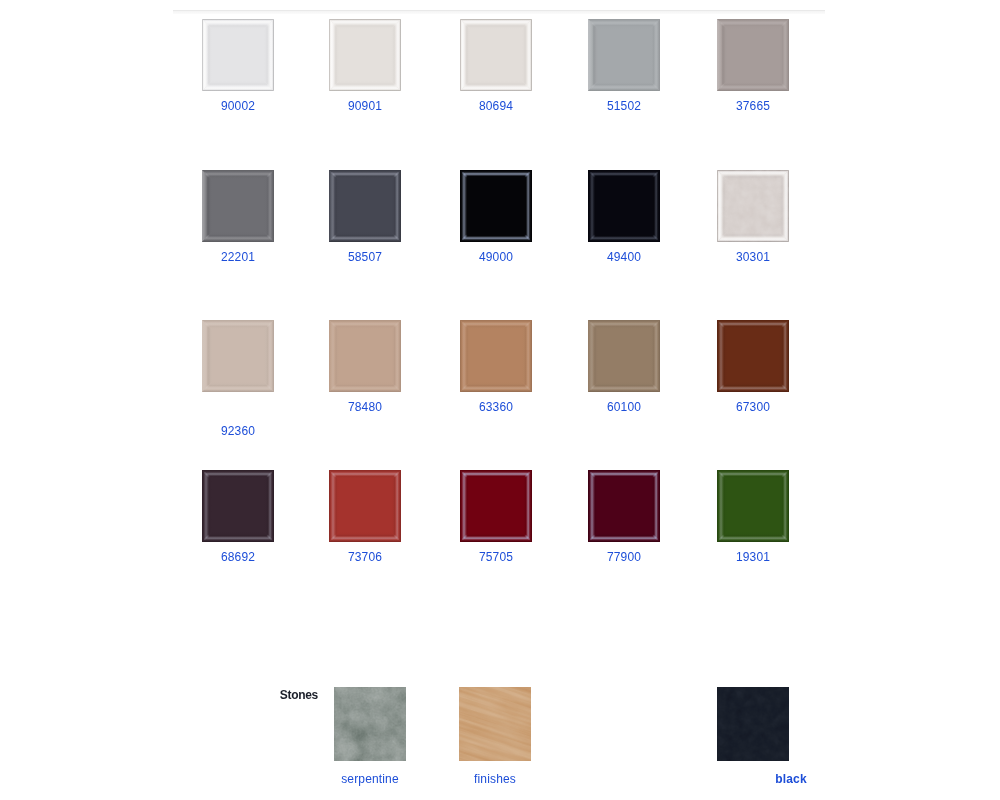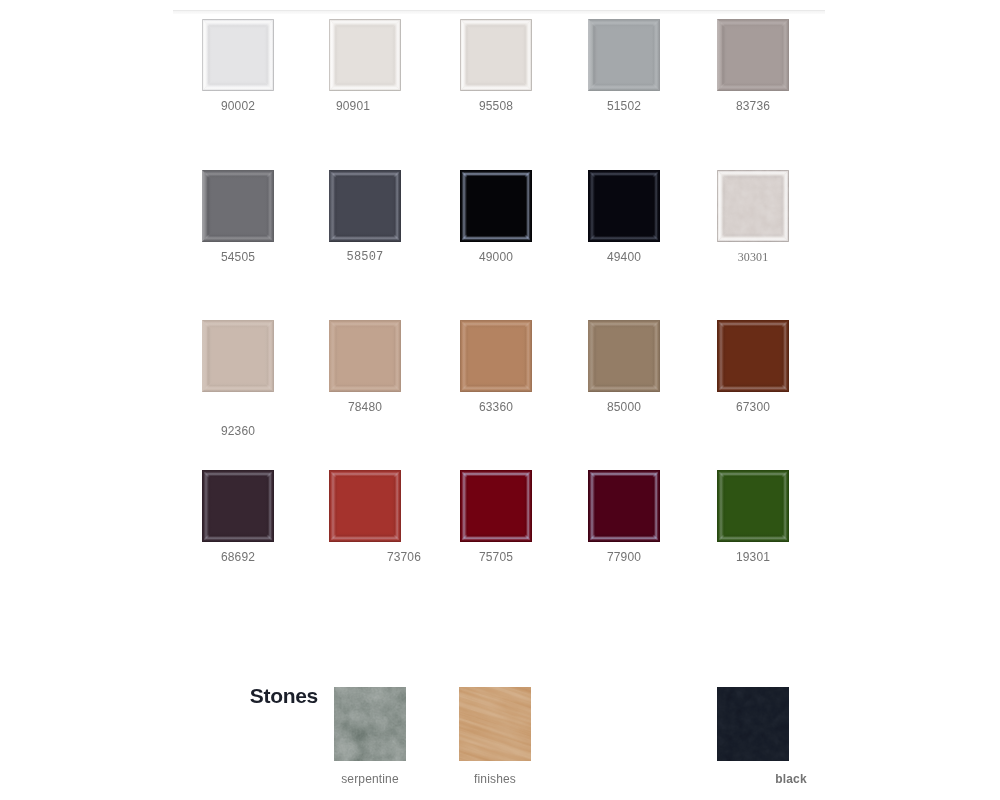--- a/index.html
+++ b/index.html
@@ -5,23 +5,23 @@
 <style>
 html,body{margin:0;padding:0;background:#fff;}
 body{width:1000px;height:800px;overflow:hidden;
      font-family:"Liberation Sans",sans-serif;}
 #page{position:relative;width:1000px;height:800px;background:#fff;}
 .divider{position:absolute;left:173px;top:10px;width:652px;height:4px;
          background:linear-gradient(to bottom,#e9e9e9 0,#e9e9e9 1px,
                     #f4f4f4 1px,#fbfbfb 100%);}
 .tile{position:absolute;width:72px;height:72px;}
 .tile svg{display:block;width:72px;height:72px;}
-.label{position:absolute;text-align:center;font-size:12px;color:#737373;
+.label{position:absolute;text-align:center;font-size:12px;color:#1d4ed8;
        letter-spacing:0.15px;white-space:nowrap;}
-.sec-head{position:absolute;font-weight:bold;font-size:21px;color:#1b1f2a;
+.sec-head{position:absolute;font-weight:bold;font-size:12px;color:#1b1f2a;
           letter-spacing:-0.3px;line-height:21px;}
 .stone{position:absolute;width:72px;height:74px;}
 .stone svg{display:block;width:72px;height:74px;}
 </style>
 </head>
 <body>
 
 <div id="page">
 <div class="divider"></div>
 <div class="tile" style="left:202px;top:19px;">
@@ -150,21 +150,21 @@
           <polygon points="0,0 10,10 10,62 0,72" fill="url(#gL2)"></polygon>
           <polygon points="0,72 10,62 62,62 72,72" fill="url(#gB2)"></polygon>
           <polygon points="72,0 72,72 62,62 62,10" fill="url(#gR2)"></polygon>
           <ellipse cx="4.60" cy="4.60" rx="4.2" ry="1.5" fill="url(#sp2)" transform="rotate(45 4.60 4.60)"></ellipse>
           <ellipse cx="67.40" cy="4.60" rx="4.2" ry="1.5" fill="url(#sp2)" transform="rotate(-45 67.40 4.60)"></ellipse>
           <ellipse cx="4.60" cy="67.40" rx="4.2" ry="1.5" fill="url(#sp2)" transform="rotate(-45 4.60 67.40)"></ellipse>
           <ellipse cx="67.40" cy="67.40" rx="4.2" ry="1.5" fill="url(#sp2)" transform="rotate(45 67.40 67.40)"></ellipse>
         </g>
       </svg>
     </div>
-<div class="label" style="left:297px;top:99px;width:112px;">90901</div>
+<div class="label" style="left:309px;top:99px;width:112px;">90901</div>
 <div class="tile" style="left:460px;top:19px;">
       <svg viewBox="0 0 72 72" xmlns="http://www.w3.org/2000/svg">
         <defs>
           <linearGradient id="gT3" x1="0" y1="0" x2="0" y2="1">
             <stop offset="0" stop-color="#b5b1ae"></stop>
             <stop offset="0.06" stop-color="#c3bfbb"></stop>
             <stop offset="0.16" stop-color="#eeebe9"></stop>
             <stop offset="0.28" stop-color="#f9f7f7"></stop>
             <stop offset="0.4" stop-color="#f4f2f0"></stop>
             <stop offset="0.54" stop-color="#e7e3e0"></stop>
@@ -217,21 +217,21 @@
           <polygon points="0,0 10,10 10,62 0,72" fill="url(#gL3)"></polygon>
           <polygon points="0,72 10,62 62,62 72,72" fill="url(#gB3)"></polygon>
           <polygon points="72,0 72,72 62,62 62,10" fill="url(#gR3)"></polygon>
           <ellipse cx="4.60" cy="4.60" rx="4.2" ry="1.5" fill="url(#sp3)" transform="rotate(45 4.60 4.60)"></ellipse>
           <ellipse cx="67.40" cy="4.60" rx="4.2" ry="1.5" fill="url(#sp3)" transform="rotate(-45 67.40 4.60)"></ellipse>
           <ellipse cx="4.60" cy="67.40" rx="4.2" ry="1.5" fill="url(#sp3)" transform="rotate(-45 4.60 67.40)"></ellipse>
           <ellipse cx="67.40" cy="67.40" rx="4.2" ry="1.5" fill="url(#sp3)" transform="rotate(45 67.40 67.40)"></ellipse>
         </g>
       </svg>
     </div>
-<div class="label" style="left:440px;top:99px;width:112px;">95508</div>
+<div class="label" style="left:440px;top:99px;width:112px;">80694</div>
 <div class="tile" style="left:588px;top:19px;">
       <svg viewBox="0 0 72 72" xmlns="http://www.w3.org/2000/svg">
         <defs>
           <linearGradient id="gT4" x1="0" y1="0" x2="0" y2="1">
             <stop offset="0" stop-color="#9a9ea1"></stop>
             <stop offset="0.1" stop-color="#9a9ea1"></stop>
             <stop offset="0.22" stop-color="#a6aaad"></stop>
             <stop offset="0.33" stop-color="#afb3b5"></stop>
             <stop offset="0.44" stop-color="#afb3b6"></stop>
             <stop offset="0.54" stop-color="#a8acaf"></stop>
@@ -351,21 +351,21 @@
           <polygon points="0,0 10,10 10,62 0,72" fill="url(#gL5)"></polygon>
           <polygon points="0,72 10,62 62,62 72,72" fill="url(#gB5)"></polygon>
           <polygon points="72,0 72,72 62,62 62,10" fill="url(#gR5)"></polygon>
           <ellipse cx="4.60" cy="4.60" rx="4.2" ry="1.5" fill="url(#sp5)" transform="rotate(45 4.60 4.60)"></ellipse>
           <ellipse cx="67.40" cy="4.60" rx="4.2" ry="1.5" fill="url(#sp5)" transform="rotate(-45 67.40 4.60)"></ellipse>
           <ellipse cx="4.60" cy="67.40" rx="4.2" ry="1.5" fill="url(#sp5)" transform="rotate(-45 4.60 67.40)"></ellipse>
           <ellipse cx="67.40" cy="67.40" rx="4.2" ry="1.5" fill="url(#sp5)" transform="rotate(45 67.40 67.40)"></ellipse>
         </g>
       </svg>
     </div>
-<div class="label" style="left:697px;top:99px;width:112px;">83736</div>
+<div class="label" style="left:697px;top:99px;width:112px;">37665</div>
 <div class="tile" style="left:202px;top:170px;">
       <svg viewBox="0 0 72 72" xmlns="http://www.w3.org/2000/svg">
         <defs>
           <linearGradient id="gT6" x1="0" y1="0" x2="0" y2="1">
             <stop offset="0" stop-color="#656569"></stop>
             <stop offset="0.1" stop-color="#656569"></stop>
             <stop offset="0.22" stop-color="#727277"></stop>
             <stop offset="0.33" stop-color="#86868a"></stop>
             <stop offset="0.44" stop-color="#87878b"></stop>
             <stop offset="0.54" stop-color="#77777c"></stop>
@@ -418,21 +418,21 @@
           <polygon points="0,0 10,10 10,62 0,72" fill="url(#gL6)"></polygon>
           <polygon points="0,72 10,62 62,62 72,72" fill="url(#gB6)"></polygon>
           <polygon points="72,0 72,72 62,62 62,10" fill="url(#gR6)"></polygon>
           <ellipse cx="4.60" cy="4.60" rx="4.2" ry="1.5" fill="url(#sp6)" transform="rotate(45 4.60 4.60)"></ellipse>
           <ellipse cx="67.40" cy="4.60" rx="4.2" ry="1.5" fill="url(#sp6)" transform="rotate(-45 67.40 4.60)"></ellipse>
           <ellipse cx="4.60" cy="67.40" rx="4.2" ry="1.5" fill="url(#sp6)" transform="rotate(-45 4.60 67.40)"></ellipse>
           <ellipse cx="67.40" cy="67.40" rx="4.2" ry="1.5" fill="url(#sp6)" transform="rotate(45 67.40 67.40)"></ellipse>
         </g>
       </svg>
     </div>
-<div class="label" style="left:182px;top:250px;width:112px;">54505</div>
+<div class="label" style="left:182px;top:250px;width:112px;">22201</div>
 <div class="tile" style="left:329px;top:170px;">
       <svg viewBox="0 0 72 72" xmlns="http://www.w3.org/2000/svg">
         <defs>
           <linearGradient id="gT7" x1="0" y1="0" x2="0" y2="1">
             <stop offset="0" stop-color="#3d3f49"></stop>
             <stop offset="0.1" stop-color="#3d3f49"></stop>
             <stop offset="0.22" stop-color="#4d4f5a"></stop>
             <stop offset="0.33" stop-color="#737582"></stop>
             <stop offset="0.44" stop-color="#747783"></stop>
             <stop offset="0.54" stop-color="#575964"></stop>
@@ -485,21 +485,21 @@
           <polygon points="0,0 10,10 10,62 0,72" fill="url(#gL7)"></polygon>
           <polygon points="0,72 10,62 62,62 72,72" fill="url(#gB7)"></polygon>
           <polygon points="72,0 72,72 62,62 62,10" fill="url(#gR7)"></polygon>
           <ellipse cx="4.60" cy="4.60" rx="4.2" ry="1.5" fill="url(#sp7)" transform="rotate(45 4.60 4.60)"></ellipse>
           <ellipse cx="67.40" cy="4.60" rx="4.2" ry="1.5" fill="url(#sp7)" transform="rotate(-45 67.40 4.60)"></ellipse>
           <ellipse cx="4.60" cy="67.40" rx="4.2" ry="1.5" fill="url(#sp7)" transform="rotate(-45 4.60 67.40)"></ellipse>
           <ellipse cx="67.40" cy="67.40" rx="4.2" ry="1.5" fill="url(#sp7)" transform="rotate(45 67.40 67.40)"></ellipse>
         </g>
       </svg>
     </div>
-<div class="label" style="left:309px;top:250px;width:112px;font-family:Liberation Mono, monospace;">58507</div>
+<div class="label" style="left:309px;top:250px;width:112px;">58507</div>
 <div class="tile" style="left:460px;top:170px;">
       <svg viewBox="0 0 72 72" xmlns="http://www.w3.org/2000/svg">
         <defs>
           <linearGradient id="gT8" x1="0" y1="0" x2="0" y2="1">
             <stop offset="0" stop-color="#040407"></stop>
             <stop offset="0.1" stop-color="#040407"></stop>
             <stop offset="0.22" stop-color="#181a1e"></stop>
             <stop offset="0.33" stop-color="#697183"></stop>
             <stop offset="0.44" stop-color="#6b7487"></stop>
             <stop offset="0.54" stop-color="#30333c"></stop>
@@ -691,21 +691,21 @@
           <polygon points="0,72 10,62 62,62 72,72" fill="url(#gB10)"></polygon>
           <polygon points="72,0 72,72 62,62 62,10" fill="url(#gR10)"></polygon>
           <ellipse cx="4.60" cy="4.60" rx="4.2" ry="1.5" fill="url(#sp10)" transform="rotate(45 4.60 4.60)"></ellipse>
           <ellipse cx="67.40" cy="4.60" rx="4.2" ry="1.5" fill="url(#sp10)" transform="rotate(-45 67.40 4.60)"></ellipse>
           <ellipse cx="4.60" cy="67.40" rx="4.2" ry="1.5" fill="url(#sp10)" transform="rotate(-45 4.60 67.40)"></ellipse>
           <ellipse cx="67.40" cy="67.40" rx="4.2" ry="1.5" fill="url(#sp10)" transform="rotate(45 67.40 67.40)"></ellipse>
           <rect x="0" y="0" width="72" height="72" filter="url(#fm10)" opacity="0.26" style="mix-blend-mode:overlay"></rect>
         </g>
       </svg>
     </div>
-<div class="label" style="left:697px;top:250px;width:112px;font-family:Liberation Serif, serif;">30301</div>
+<div class="label" style="left:697px;top:250px;width:112px;">30301</div>
 <div class="tile" style="left:202px;top:320px;">
       <svg viewBox="0 0 72 72" xmlns="http://www.w3.org/2000/svg">
         <defs>
           <linearGradient id="gT11" x1="0" y1="0" x2="0" y2="1">
             <stop offset="0" stop-color="#beaea3"></stop>
             <stop offset="0.1" stop-color="#beaea3"></stop>
             <stop offset="0.22" stop-color="#cbbab0"></stop>
             <stop offset="0.33" stop-color="#d0c2b8"></stop>
             <stop offset="0.44" stop-color="#d1c2b8"></stop>
             <stop offset="0.54" stop-color="#ccbcb2"></stop>
@@ -959,21 +959,21 @@
           <polygon points="0,0 10,10 10,62 0,72" fill="url(#gL14)"></polygon>
           <polygon points="0,72 10,62 62,62 72,72" fill="url(#gB14)"></polygon>
           <polygon points="72,0 72,72 62,62 62,10" fill="url(#gR14)"></polygon>
           <ellipse cx="4.60" cy="4.60" rx="4.2" ry="1.5" fill="url(#sp14)" transform="rotate(45 4.60 4.60)"></ellipse>
           <ellipse cx="67.40" cy="4.60" rx="4.2" ry="1.5" fill="url(#sp14)" transform="rotate(-45 67.40 4.60)"></ellipse>
           <ellipse cx="4.60" cy="67.40" rx="4.2" ry="1.5" fill="url(#sp14)" transform="rotate(-45 4.60 67.40)"></ellipse>
           <ellipse cx="67.40" cy="67.40" rx="4.2" ry="1.5" fill="url(#sp14)" transform="rotate(45 67.40 67.40)"></ellipse>
         </g>
       </svg>
     </div>
-<div class="label" style="left:568px;top:400px;width:112px;">85000</div>
+<div class="label" style="left:568px;top:400px;width:112px;">60100</div>
 <div class="tile" style="left:717px;top:320px;">
       <svg viewBox="0 0 72 72" xmlns="http://www.w3.org/2000/svg">
         <defs>
           <linearGradient id="gT15" x1="0" y1="0" x2="0" y2="1">
             <stop offset="0" stop-color="#5d2713"></stop>
             <stop offset="0.1" stop-color="#5d2713"></stop>
             <stop offset="0.22" stop-color="#6e3520"></stop>
             <stop offset="0.33" stop-color="#8d6357"></stop>
             <stop offset="0.44" stop-color="#8e6458"></stop>
             <stop offset="0.54" stop-color="#77412f"></stop>
@@ -1160,21 +1160,21 @@
           <polygon points="0,0 10,10 10,62 0,72" fill="url(#gL17)"></polygon>
           <polygon points="0,72 10,62 62,62 72,72" fill="url(#gB17)"></polygon>
           <polygon points="72,0 72,72 62,62 62,10" fill="url(#gR17)"></polygon>
           <ellipse cx="4.60" cy="4.60" rx="4.2" ry="1.5" fill="url(#sp17)" transform="rotate(45 4.60 4.60)"></ellipse>
           <ellipse cx="67.40" cy="4.60" rx="4.2" ry="1.5" fill="url(#sp17)" transform="rotate(-45 67.40 4.60)"></ellipse>
           <ellipse cx="4.60" cy="67.40" rx="4.2" ry="1.5" fill="url(#sp17)" transform="rotate(-45 4.60 67.40)"></ellipse>
           <ellipse cx="67.40" cy="67.40" rx="4.2" ry="1.5" fill="url(#sp17)" transform="rotate(45 67.40 67.40)"></ellipse>
         </g>
       </svg>
     </div>
-<div class="label" style="left:309px;top:550px;width:112px;text-align:right;">73706</div>
+<div class="label" style="left:309px;top:550px;width:112px;">73706</div>
 <div class="tile" style="left:460px;top:470px;">
       <svg viewBox="0 0 72 72" xmlns="http://www.w3.org/2000/svg">
         <defs>
           <linearGradient id="gT18" x1="0" y1="0" x2="0" y2="1">
             <stop offset="0" stop-color="#5f010e"></stop>
             <stop offset="0.1" stop-color="#5f010e"></stop>
             <stop offset="0.22" stop-color="#791627"></stop>
             <stop offset="0.33" stop-color="#9c6f87"></stop>
             <stop offset="0.44" stop-color="#9d728b"></stop>
             <stop offset="0.54" stop-color="#843043"></stop>

